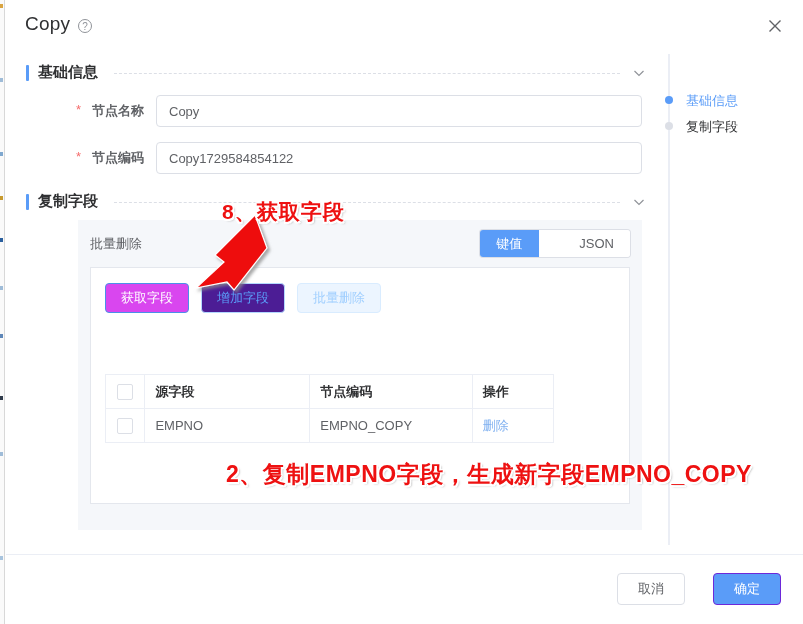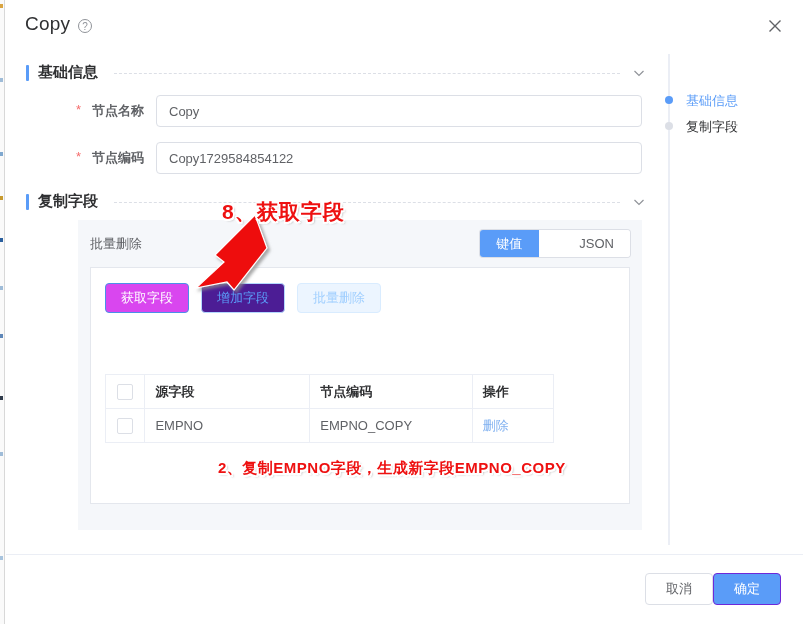--- a/index.html
+++ b/index.html
@@ -288,21 +288,21 @@
   }
   .anchor-dot.active { background: #5a9cf8; }
 
   
   .dlg-footer {
     position: absolute;
     left: 0; top: 554px;
     width: 797px; height: 70px;
     border-top: 1px solid #ebeef5;
   }
-  .foot-btns { position: absolute; right: 22px; top: 18px; display: flex; gap: 0; }
+  .foot-btns { position: absolute; right: 22px; top: 18px; display: flex; gap: 28px; }
   .fbtn {
     height: 32px; line-height: 30px;
     padding: 0 20px;
     font-size: 13px;
     border-radius: 4px;
     box-sizing: border-box;
     cursor: pointer;
   }
   .fbtn-default { background: #ffffff; border: 1px solid #dcdfe6; color: #606266; }
   .fbtn-primary { background: #5a9cf8; border: 1px solid #6d28d9; color: #ffffff; }
@@ -315,21 +315,21 @@
     white-space: nowrap;
     text-shadow:
       -1.5px -1.5px 0 #fff,  1.5px -1.5px 0 #fff,
       -1.5px  1.5px 0 #fff,  1.5px  1.5px 0 #fff,
       -1.5px 0 0 #fff, 1.5px 0 0 #fff,
       0 -1.5px 0 #fff, 0 1.5px 0 #fff,
       2px 2px 2px rgba(120,120,120,.55);
     pointer-events: none;
   }
   #anno1 { left: 222px; top: 198px; font-size: 21px; letter-spacing: 1px; }
-  #anno2 { left: 218px; top: 459px; font-size: 15px; letter-spacing: .5px; }
+  #anno2 { left: 226px; top: 459px; font-size: 23px; letter-spacing: .5px; }
   .arrow-svg { position: absolute; left: 0; top: 0; pointer-events: none; }
 </style>
 </head>
 <body>
 
 <div id="screen">
 
   <div class="page-bg-strip">
     <div class="bg-mark" style="top:4px;background:#d9a441;"></div>
     <div class="bg-mark" style="top:78px;background:#9fbcd8;"></div>

